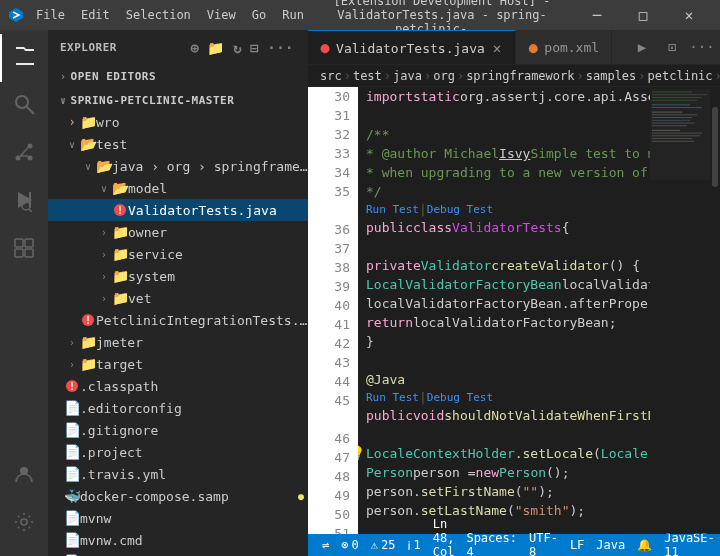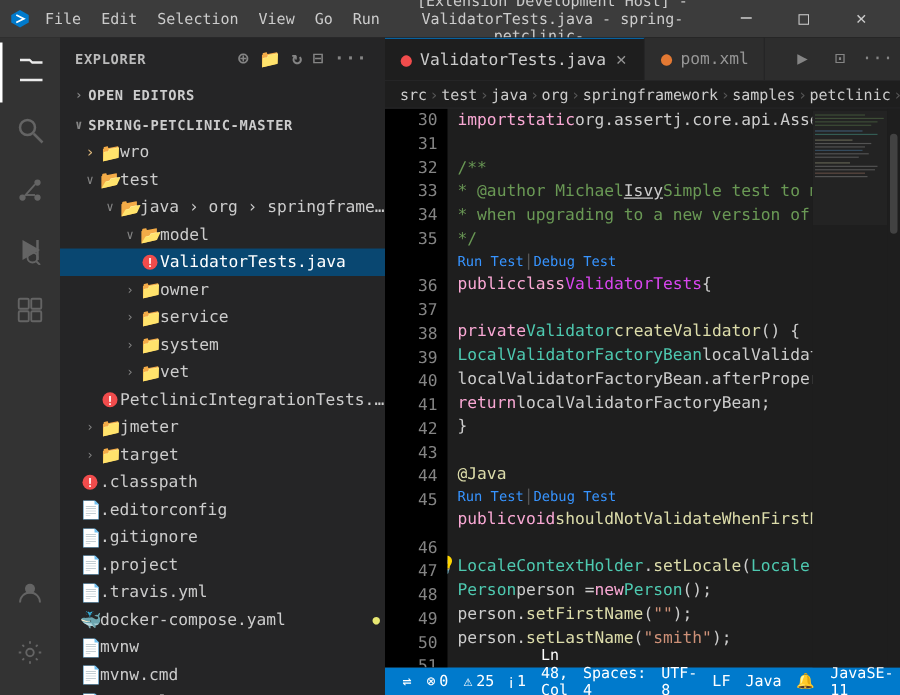--- a/index.html
+++ b/index.html
@@ -273,21 +273,21 @@
 
     
     .code-editor {
       flex: 1;
       display: flex;
       overflow: hidden;
       position: relative;
     }
     .line-numbers {
       width: 50px;
-      background: #000000;
+      background: #ffffff;
       padding: 0 8px;
       text-align: right;
       color: #858585;
       font-size: 13px;
       line-height: 19px;
       user-select: none;
       flex-shrink: 0;
       overflow: hidden;
     }
     .code-content {
@@ -594,21 +594,21 @@
           <span class="tree-item-label">.project</span>
         </div>
 
         <div class="tree-item" style="padding-left: 16px;">
           <span class="tree-item-icon" style="color:#cccccc; font-size:14px;">📄</span>
           <span class="tree-item-label">.travis.yml</span>
         </div>
 
         <div class="tree-item" style="padding-left: 16px;">
           <span class="tree-item-icon" style="color:#0db7ed; font-size:14px;">🐳</span>
-          <span class="tree-item-label">docker-compose.yaml</span>
+          <span class="tree-item-label">docker-compose.samp</span>
           <span class="tree-item-badge">●</span>
         </div>
 
         <div class="tree-item" style="padding-left: 16px;">
           <span class="tree-item-icon" style="color:#cccccc; font-size:14px;">📄</span>
           <span class="tree-item-label">mvnw</span>
         </div>
 
         <div class="tree-item" style="padding-left: 16px;">
           <span class="tree-item-icon" style="color:#cccccc; font-size:14px;">📄</span>

